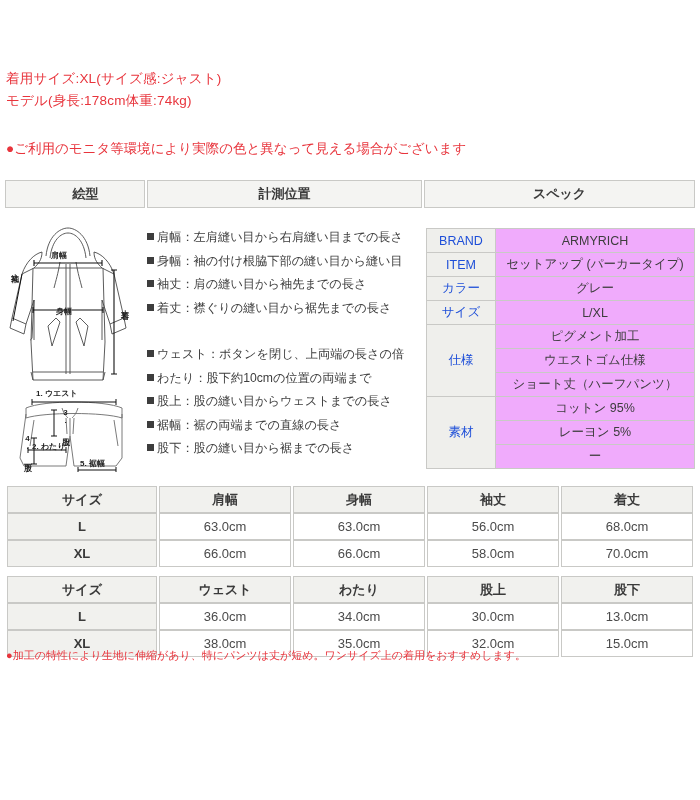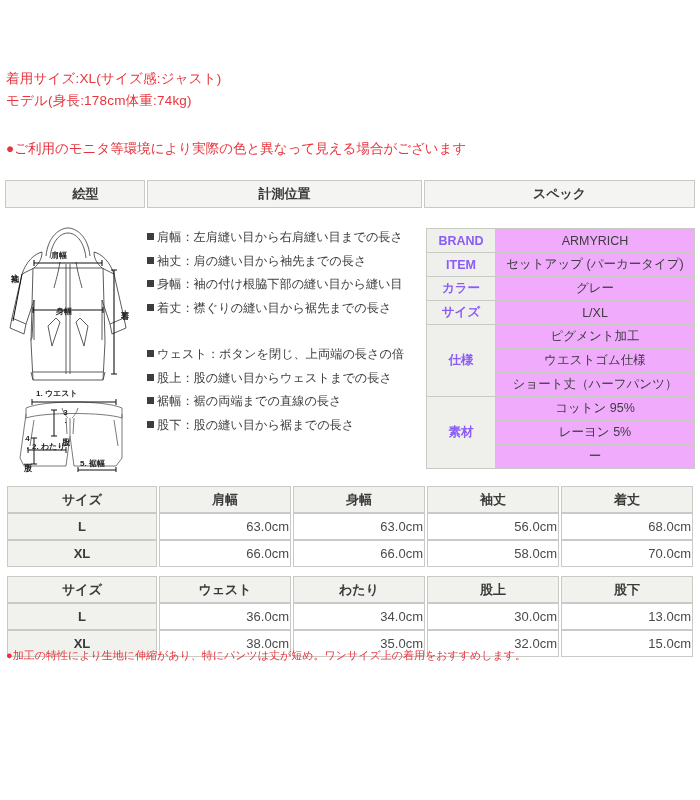--- a/index.html
+++ b/index.html
@@ -112,22 +112,22 @@
   .spec-table td {
     border: 1px solid #c9c9c6;
     height: 23px;
     text-align: center;
     color: #3d3d3d;
     padding: 0 2px;
   }
   .spec-table td.key {
     width: 64px;
     background: #efefec;
-    font-weight: bold;
-    color: #8b5cf6;
+    font-weight: normal;
+    color: #1d4ed8;
     margin-left: 24px;
   }
   .spec-table td.val {
     background: #f0abfc;
   }
 
   
   .size-table {
     position: absolute;
     left: 5px;
@@ -152,21 +152,20 @@
     font-size: 13px;
   }
   .size-table td.rowlabel {
     background: #f1f1ee;
     font-weight: bold;
   }
   .size-table td.cellval {
     background: #ffffff;
     font-size: 13px;
     color: #4a4a4a;
-    text-align: right;
   }
   .col-first { width: 150px; }
   .col-rest { width: 132px; }
 
   
   .bottom-notes {
     position: absolute;
     left: 6px;
     top: 642px;
     color: #e8343c;
@@ -292,25 +291,26 @@
 
     <span class="lbl" style="left:32px; top:166px;">1. ウエスト</span>
     <span class="lbl" style="left:28px; top:219px;">2. わたり</span>
     <span class="lbl vert" style="left:55px; top:186px;">3. 股上</span>
     <span class="lbl vert" style="left:17px; top:212px;">4. 股下</span>
     <span class="lbl" style="left:76px; top:236px;">5. 裾幅</span>
   </div>
 
   <div class="measure-col">
     <div class="m-line"><span class="bullet"></span><span>肩幅：左肩縫い目から右肩縫い目までの長さ</span></div>
+    <div class="m-line"><span class="bullet"></span><span>身幅：袖の付け根脇下部の縫い目から縫い目</span></div>
     <div class="m-line"><span class="bullet"></span><span>袖丈：肩の縫い目から袖先までの長さ</span></div>
-    <div class="m-line"><span class="bullet"></span><span>身幅：袖の付け根脇下部の縫い目から縫い目</span></div>
     <div class="m-line"><span class="bullet"></span><span>着丈：襟ぐりの縫い目から裾先までの長さ</span></div>
     <div class="gap"></div>
     <div class="m-line"><span class="bullet"></span><span>ウェスト：ボタンを閉じ、上両端の長さの倍</span></div>
+    <div class="m-line"><span class="bullet"></span><span>わたり：股下約10cmの位置の両端まで</span></div>
     <div class="m-line"><span class="bullet"></span><span>股上：股の縫い目からウェストまでの長さ</span></div>
     <div class="m-line"><span class="bullet"></span><span>裾幅：裾の両端までの直線の長さ</span></div>
     <div class="m-line"><span class="bullet"></span><span>股下：股の縫い目から裾までの長さ</span></div>
   </div>
 
   <table class="spec-table">
     <tbody>
         <tr>
       <td class="key">BRAND</td>
       <td class="val">ARMYRICH</td>

